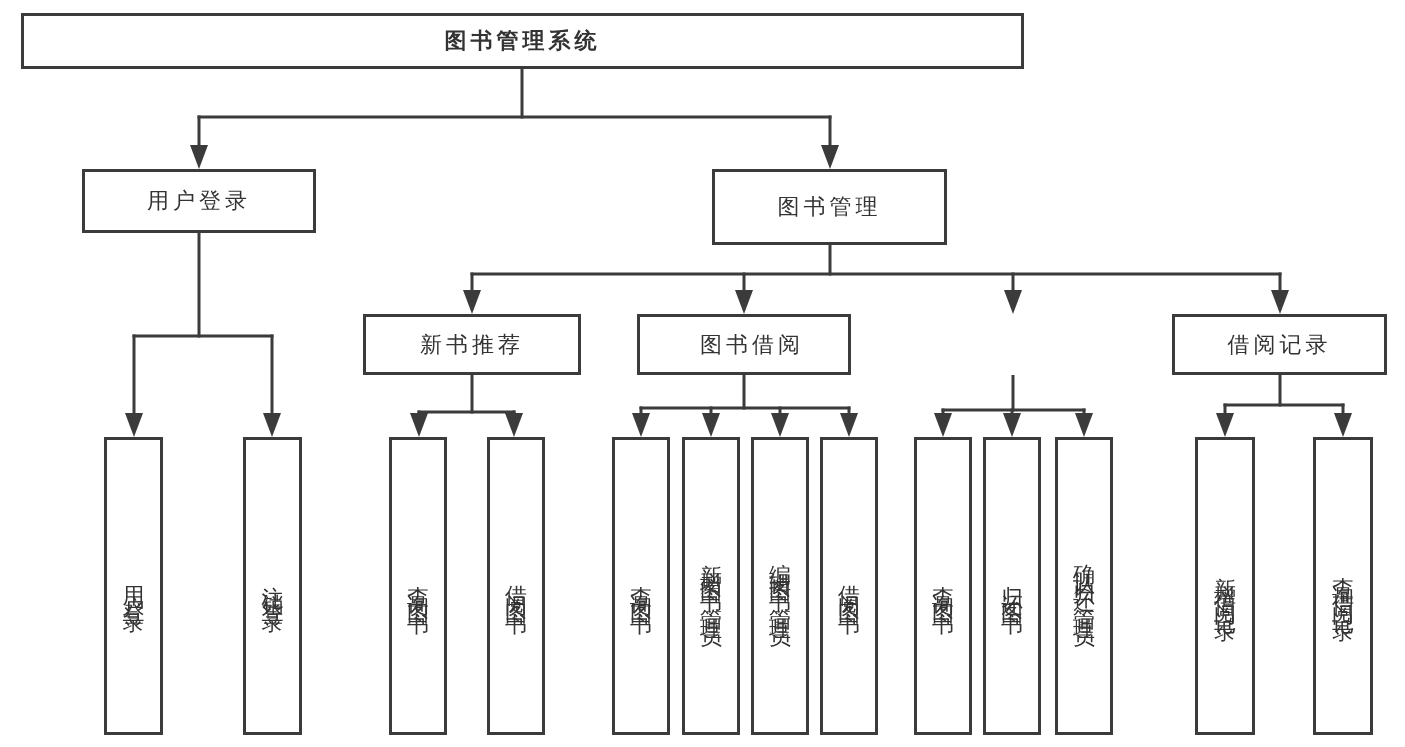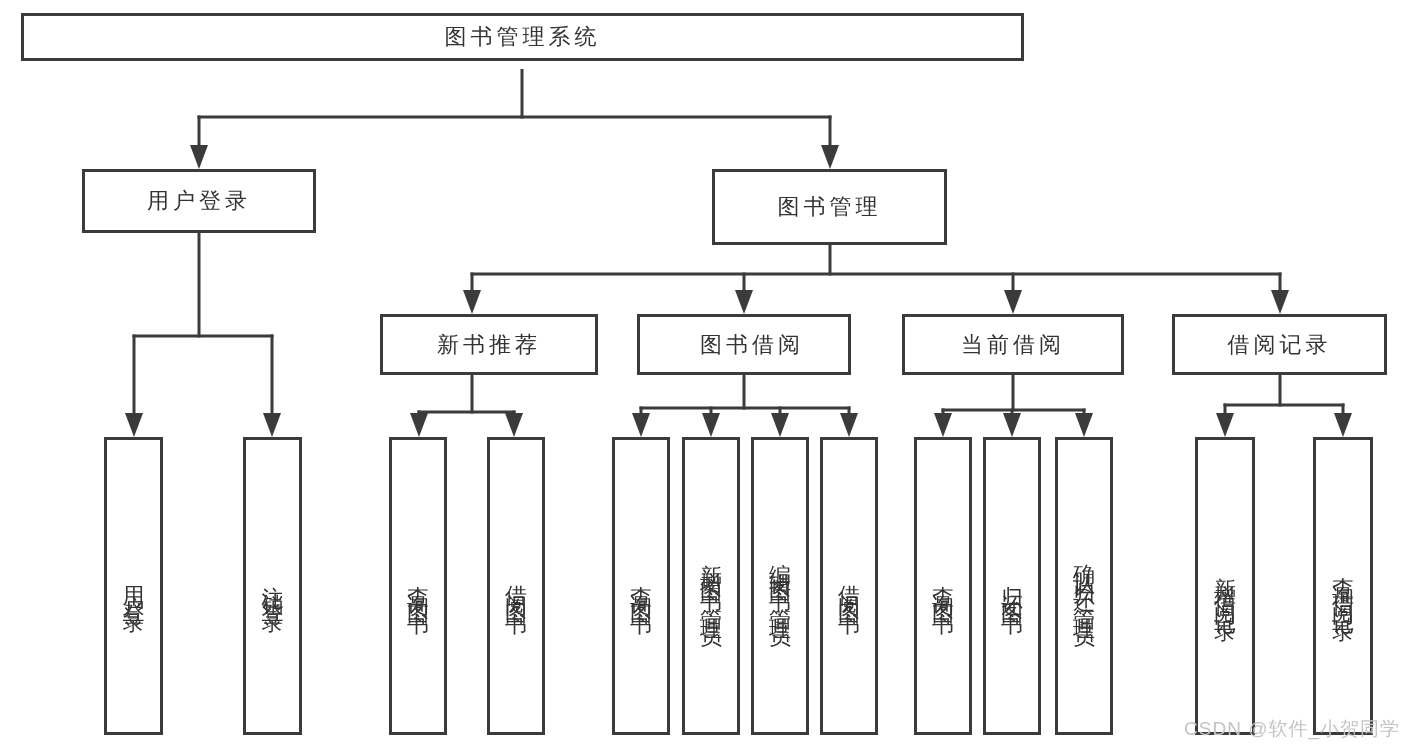--- a/index.html
+++ b/index.html
@@ -90,39 +90,37 @@
       <polygon points="771,413 789,413 780,437"></polygon>
       <polygon points="840,413 858,413 849,437"></polygon>
       <polygon points="934,413 952,413 943,437"></polygon>
       <polygon points="1003,413 1021,413 1012,437"></polygon>
       <polygon points="1075,413 1093,413 1084,437"></polygon>
       <polygon points="1216,413 1234,413 1225,437"></polygon>
       <polygon points="1334,413 1352,413 1343,437"></polygon>
     </g>
   </svg>
 
-  <div class="node" style="left:21px; top:13px; width:1003px; height:48px;">图书管理系统</div>
+  <div class="node" style="left:21px; top:13px; width:1003px; height:56px;font-weight:bold;">图书管理系统</div>
 
   <div class="node" style="left:82px;  top:169px; width:234px; height:64px;">用户登录</div>
   <div class="node" style="left:712px; top:169px; width:235px; height:76px;">图书管理</div>
 
-  <div class="node" style="left:380px;  top:314px; width:218px; height:61px;">新书推荐</div>
+  <div class="node" style="left:363px;  top:314px; width:218px; height:61px;">新书推荐</div>
   <div class="node" style="left:637px;  top:314px; width:214px; height:61px;padding-left:16px;">图书借阅</div>
-  <div class="node" style="left:902px;  top:314px; width:222px; height:61px;">当前借阅</div>
   <div class="node" style="left:1172px; top:314px; width:215px; height:61px;">借阅记录</div>
 
   <div class="node v" style="left:104px;  top:437px; width:59px; height:298px;">用户登录</div>
   <div class="node v" style="left:243px;  top:437px; width:59px; height:298px;">注销登录</div>
   <div class="node v" style="left:389px;  top:437px; width:58px; height:298px;">查询图书</div>
   <div class="node v" style="left:487px;  top:437px; width:58px; height:298px;">借阅图书</div>
   <div class="node v" style="left:612px;  top:437px; width:58px; height:298px;">查询图书</div>
   <div class="node v" style="left:682px;  top:437px; width:58px; height:298px;">新增图书（管理员）</div>
   <div class="node v" style="left:751px;  top:437px; width:58px; height:298px;">编辑图书（管理员）</div>
   <div class="node v" style="left:820px;  top:437px; width:58px; height:298px;">借阅图书</div>
   <div class="node v" style="left:914px;  top:437px; width:58px; height:298px;">查询图书</div>
   <div class="node v" style="left:983px;  top:437px; width:58px; height:298px;">归还图书</div>
   <div class="node v" style="left:1055px; top:437px; width:58px; height:298px;">确认归还（管理员）</div>
   <div class="node v" style="left:1195px; top:437px; width:60px; height:298px;">新增借阅记录</div>
   <div class="node v" style="left:1313px; top:437px; width:60px; height:298px;">查询借阅记录</div>
 
-  <div class="watermark">CSDN @软件_小贺同学</div>
 
 </div>
 
 </body></html>

